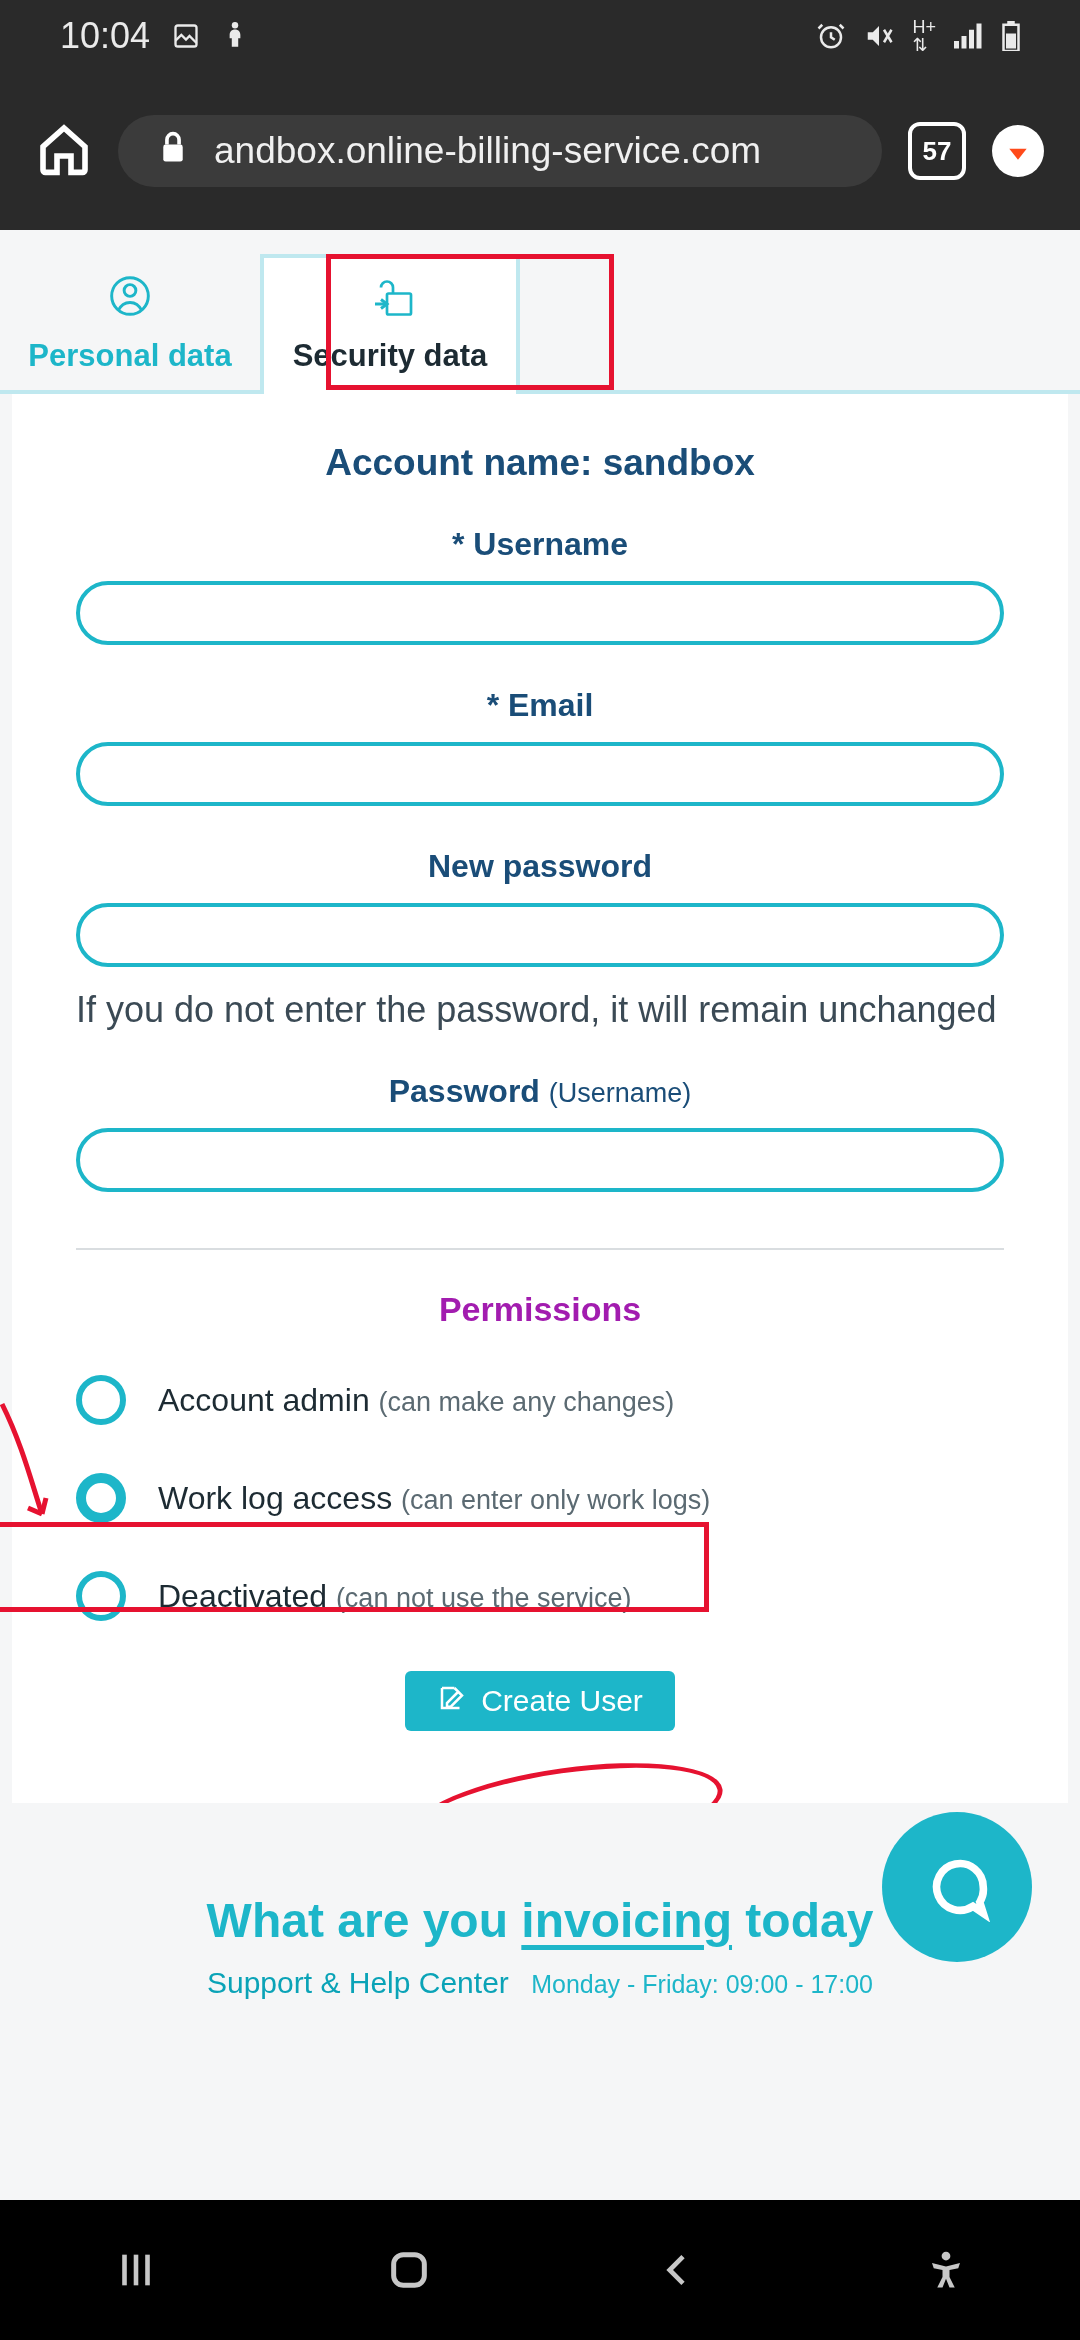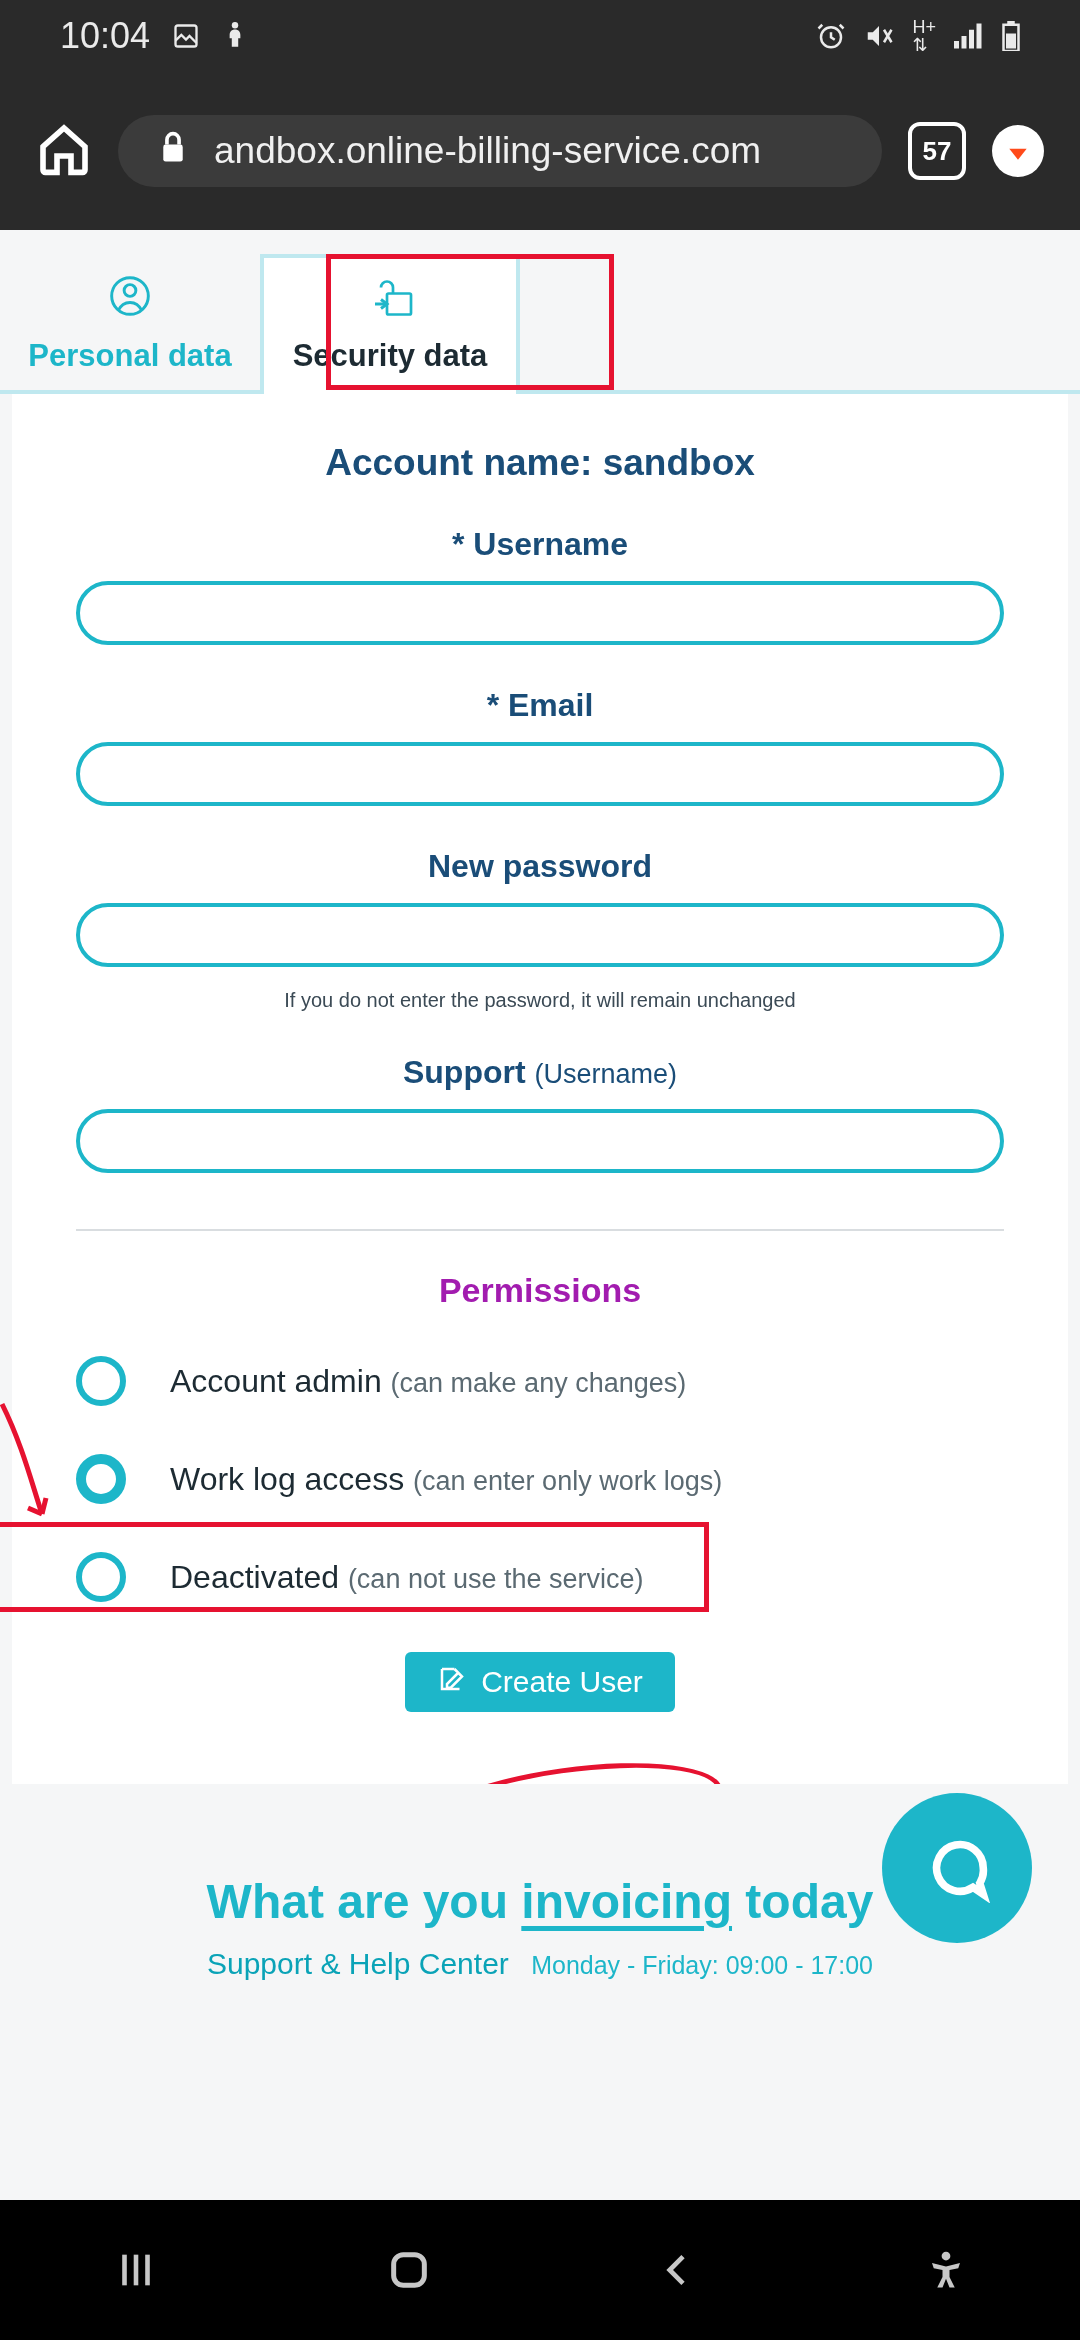--- a/index.html
+++ b/index.html
@@ -31,25 +31,25 @@
   .tabstrip{display:flex;padding-top:24px;}
   .tab{width:260px;height:140px;display:flex;flex-direction:column;align-items:center;justify-content:center;gap:12px;font-size:31px;font-weight:600;}
   .tab-inactive{color:var(--teal);}
   .tab-active{background:#fff;color:#1d2b33;border-top:4px solid #bfe8ef;border-left:4px solid #bfe8ef;border-right:4px solid #bfe8ef;}
   .tab-highlight{position:absolute;border:5px solid var(--red);pointer-events:none;}
   .tabstrip-underline{height:4px;background:#bfe8ef;margin-top:-4px;}
   .card{background:#fff;margin:0 12px;padding:48px 64px 64px;}
   .account-name{text-align:center;color:#1a4d78;font-size:37px;font-weight:700;margin-bottom:40px;}
   .field-label{text-align:center;color:#1a4d78;font-size:32px;font-weight:700;margin:42px 0 18px;}
   .field-input{width:100%;height:64px;border:4px solid var(--teal);border-radius:32px;background:#fff;}
-  .hint{text-align:center;color:var(--gray);font-size:20px;margin:22px 0;}
+  .hint{color:var(--gray);font-size:36px;margin:22px 0;}
   .check-suffix{font-weight:400;font-size:27px;}
   .divider{height:2px;background:#d9dde0;margin:56px 0 40px;}
   .section-title{text-align:center;color:#a21caf;font-size:34px;font-weight:700;margin-bottom:40px;}
-  .perm-row{display:flex;align-items:center;gap:44px;margin:36px 0;padding:6px 0;}
+  .perm-row{display:flex;align-items:center;gap:32px;margin:36px 0;padding:6px 0;}
   .radio{width:50px;height:50px;border-radius:50%;border:6px solid var(--teal);flex-shrink:0;}
   .radio.thick{border-width:10px;}
   .perm-label{color:#1d2b33;font-size:32px;}
   .perm-sub{color:#5b6a72;font-size:27px;}
   .worklog-highlight{position:absolute;border:5px solid var(--red);pointer-events:none;}
   .arrow{position:absolute;pointer-events:none;}
   .create-btn{display:flex;align-items:center;justify-content:center;gap:14px;width:270px;height:60px;background:var(--teal);color:#fff;border-radius:6px;font-size:30px;font-weight:500;margin:44px auto 8px;}
   .create-circle{position:absolute;border:5px solid var(--red);border-radius:50%;transform:rotate(-8deg);pointer-events:none;}
   .footer-area{background:var(--bg);text-align:center;padding:90px 0 0;}
   .promo{color:var(--teal);font-size:48px;font-family:'Comic Sans MS',cursive;font-weight:700;}
@@ -173,21 +173,21 @@
     <div class="field-input"></div>
 
     <div class="field-label">* Email</div>
     <div class="field-input"></div>
 
     <div class="field-label">New password</div>
     <div class="field-input"></div>
     <div class="hint">If you do not enter the password, it will remain unchanged</div>
 
     <div class="field-label">
-      <span>Support </span><span class="check-suffix">(Username)</span>
+      <span>Password </span><span class="check-suffix">(Username)</span>
     </div>
     <div class="field-input"></div>
 
     <div class="divider"></div>
 
     <div class="section-title">Permissions</div>
 
     <div class="perm-row">
       <div class="radio"></div>
       <div class="perm-label">

